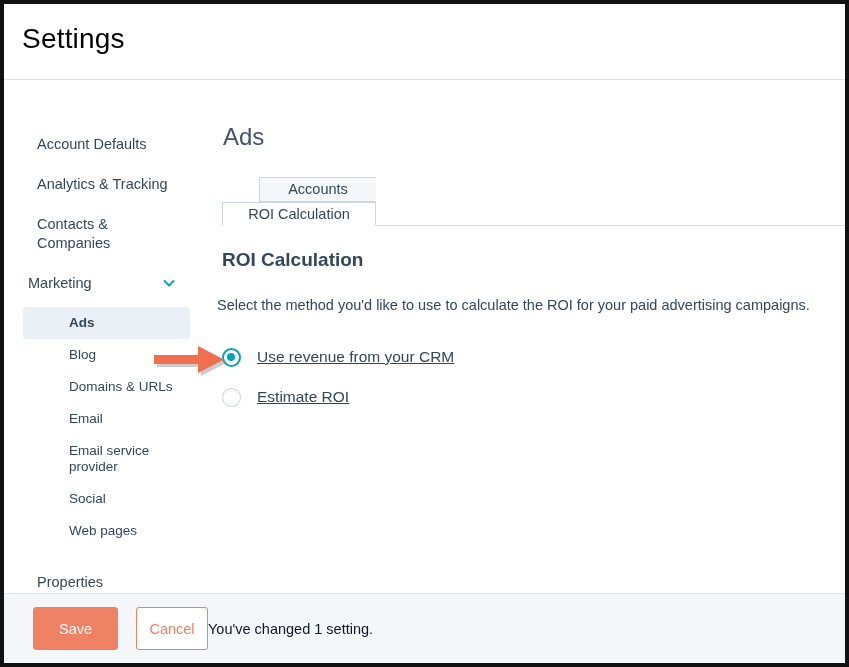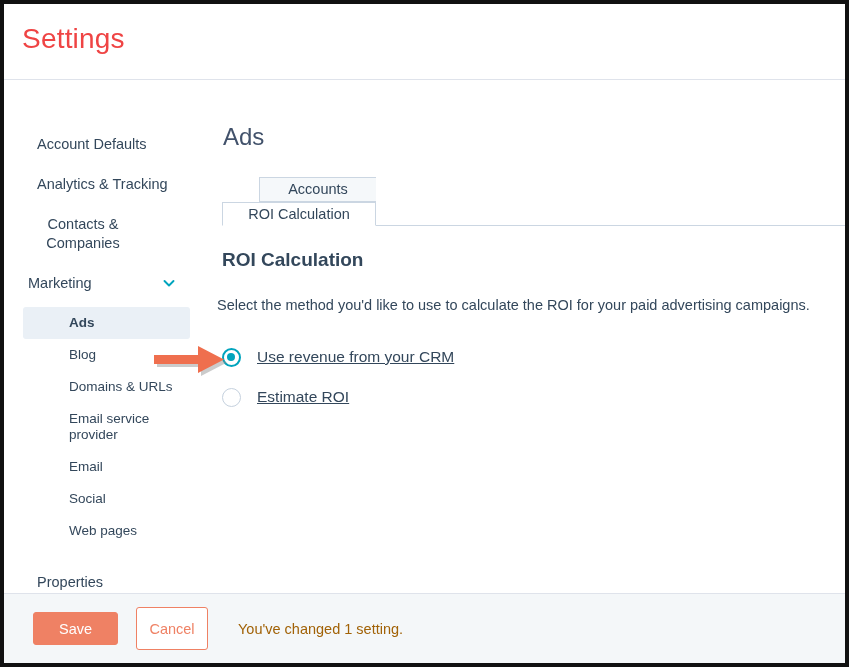--- a/index.html
+++ b/index.html
@@ -33,21 +33,21 @@
     background: #ffffff;
     border-bottom: 1px solid #dfe3eb;
     box-sizing: border-box;
   }
   .app-title {
     position: absolute;
     left: 18px;
     top: 19px;
     font-size: 28px;
     font-weight: 400;
-    color: #ef4444;
+    color: #000000;
     letter-spacing: 0.2px;
   }
 
   
   .sidebar {
     position: absolute;
     left: 0;
     top: 77px;
     width: 205px;
     height: 440px;
@@ -270,57 +270,56 @@
     border-radius: 3px;
     cursor: pointer;
     display: flex;
     align-items: center;
     justify-content: center;
     font-weight: normal;
   }
   .btn-save {
     margin-left: 29px;
     width: 85px;
-    height: 33px;
+    height: 43px;
     background: #ef8164;
     color: #ffffff;
     border: 1px solid #ef8164;
   }
   .btn-cancel {
     margin-left: 18px;
     width: 72px;
     height: 43px;
     background: #ffffff;
     color: #ef8164;
     border: 1px solid #ef8164;
   }
   .footer-msg {
-    margin-left: 30px;
     font-size: 14.5px;
-    color: #a16207;
+    color: #0f172a;
   }
 </style>
 </head>
 <body>
 
 <div class="screen">
 
   <div class="app-header">
     <div class="app-title">Settings</div>
   </div>
 
   <div class="sidebar">
     <div class="nav-top">
       <div class="nav-item">
         <span>Account Defaults</span>
       </div>
       <div class="nav-item">
         <span>Analytics &amp; Tracking</span>
       </div>
-      <div class="nav-item wrapped" style="width:92px;text-align:center;">
+      <div class="nav-item wrapped" style="width:92px;">
         <span>Contacts &amp; Companies</span>
       </div>
       <div class="nav-item marketing">
         <span>Marketing</span>
         <span class="chev">
           <svg width="14" height="14" viewBox="0 0 14 14">
             <path d="M2.5 5 L7 9.5 L11.5 5" fill="none" stroke="#00a4bd" stroke-width="1.9" stroke-linecap="round" stroke-linejoin="round"></path>
           </svg>
         </span>
       </div>
@@ -328,24 +327,24 @@
         <div class="sub-item active">
           <span>Ads</span>
         </div>
         <div class="sub-item">
           <span>Blog</span>
         </div>
         <div class="sub-item">
           <span>Domains &amp; URLs</span>
         </div>
         <div class="sub-item">
+          <span>Email</span>
+        </div>
+        <div class="sub-item">
           <span>Email service provider</span>
-        </div>
-        <div class="sub-item">
-          <span>Email</span>
         </div>
         <div class="sub-item">
           <span>Social</span>
         </div>
         <div class="sub-item">
           <span>Web pages</span>
         </div>
       </div>
     </div>
     <div class="nav-bottom">

